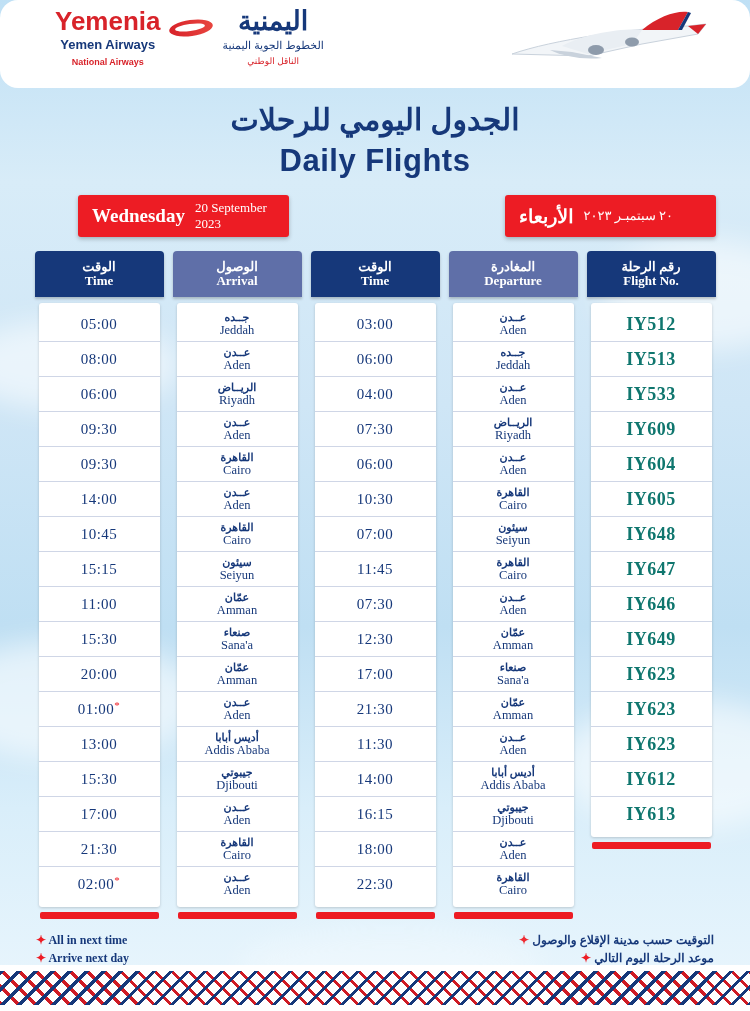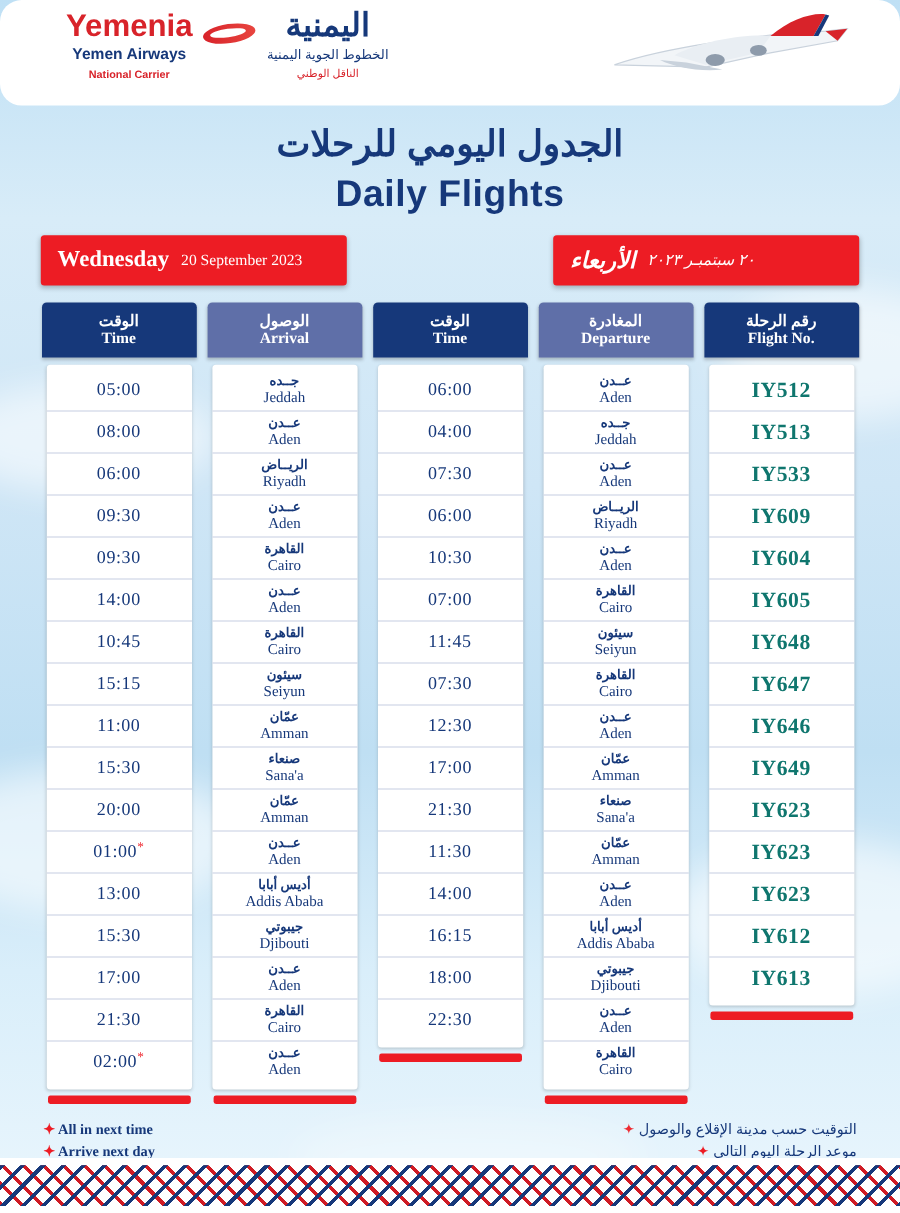--- a/index.html
+++ b/index.html
@@ -20,46 +20,46 @@
   .logo-ar-sub{font-family:"Liberation Sans",sans-serif;color:#16387a;font-size:11px;direction:rtl;margin-top:4px;}
   .logo-ar-nat{font-family:"Liberation Sans",sans-serif;color:#d8232a;font-size:9px;direction:rtl;margin-top:4px;text-align:center;}
   .swoosh{width:46px;height:30px;position:relative;margin-top:4px;}
   .swoosh:before{content:"";position:absolute;left:0;top:8px;width:44px;height:16px;border-radius:50%;
      background:linear-gradient(90deg,#d8232a,#e8453f);transform:rotate(-8deg);}
   .swoosh:after{content:"";position:absolute;left:6px;top:12px;width:30px;height:7px;border-radius:50%;background:#ffffff;transform:rotate(-8deg);}
   .plane{position:absolute;right:28px;top:10px;width:230px;height:70px;}
   .title-ar{text-align:center;color:#16387a;font-family:"Liberation Sans",sans-serif;font-weight:bold;font-size:30px;margin-top:14px;direction:rtl;}
   .title-en{text-align:center;color:#16387a;font-family:"Liberation Sans",sans-serif;font-weight:bold;font-size:31px;margin-top:6px;letter-spacing:.5px;}
   .dateband{display:flex;justify-content:space-between;margin:16px 34px 0 34px;}
-  .datebox{background:#ed1c24;color:#fff;width:255px;height:42px;border-radius:3px;position:relative;
-     box-shadow:0 2px 4px rgba(0,0,0,.25);}
+  .datebox{background:#ed1c24;color:#fff;width:211px;height:42px;border-radius:3px;position:relative;
+     box-shadow:0 2px 4px rgba(0,0,0,.25);margin-left:44px;}
   .datebox .inner{position:absolute;inset:0;display:flex;align-items:center;gap:10px;padding:0 14px;}
   .dow{font-weight:bold;font-size:19px;}
   .dstr{font-size:13px;}
-  .datebox.ar .inner{flex-direction:row-reverse;direction:rtl;font-style:italic;}
+  .datebox.ar .inner{flex-direction:row-reverse;direction:rtl;}
   .tablewrap{display:flex;justify-content:center;gap:9px;margin-top:14px;}
   .col{width:129px;display:flex;flex-direction:column;align-items:center;position:relative;}
   .colhead{width:129px;height:46px;border-radius:4px 4px 0 0;color:#fff;display:flex;flex-direction:column;
      align-items:center;justify-content:center;line-height:1.05;box-shadow:0 2px 3px rgba(0,0,0,.22);}
   .colhead .ar{font-family:"Liberation Sans",sans-serif;font-size:13px;font-weight:bold;direction:rtl;letter-spacing:1px;}
   .colhead .en{font-size:13px;font-weight:bold;}
   .cells{width:121px;background:#ffffff;margin-top:6px;border-radius:3px;box-shadow:0 1px 3px rgba(0,0,0,.18);
      display:flex;flex-direction:column;padding:4px 0 6px 0;}
   .cell{height:34px;display:flex;flex-direction:column;align-items:center;justify-content:center;
      border-bottom:1px solid #cfd6e6;position:relative;}
   .cell:last-child{border-bottom:none;}
   .cell .ar{font-family:Liberation Serif, serif;font-size:11px;color:#16387a;font-weight:bold;direction:rtl;line-height:1.1;letter-spacing:1px;}
   .cell .en{font-size:12.5px;color:#16387a;line-height:1.15;}
   .cell .time{font-size:15px;color:#16387a;letter-spacing:.5px;}
   .cell .flight{font-size:18px;color:#0f766e;font-weight:bold;letter-spacing:.5px;}
   .star{color:#ed1c24;font-size:11px;position:relative;top:-5px;}
   .footbar{width:119px;height:7px;background:#ed1c24;border-radius:2px;margin-top:5px;}
   .foot{display:flex;justify-content:space-between;margin:12px 36px 0 36px;align-items:flex-start;}
   .notes-en{color:#16387a;font-size:12px;font-weight:bold;line-height:1.5;}
-  .notes-ar{color:#16387a;font-size:12px;font-weight:normal;line-height:1.5;direction:rtl;text-align:right;font-family:"Liberation Sans",sans-serif;}
+  .notes-ar{color:#16387a;font-size:12px;font-weight:bold;line-height:1.5;direction:rtl;text-align:right;font-family:"Liberation Sans",sans-serif;}
   .redstar{color:#ed1c24;}
   .contact{margin:8px 24px 0 24px;background:#ffffff;border-radius:4px;height:26px;display:flex;
       align-items:center;justify-content:center;gap:8px;box-shadow:0 1px 2px rgba(0,0,0,.15);}
   .contact .txt{color:#16387a;font-size:12.5px;font-family:"Liberation Sans",sans-serif;}
   .sicon{width:14px;height:14px;border-radius:3px;background:#16387a;display:inline-block;position:relative;}
   .sicon.fb{border-radius:3px;}
   .pattern{position:absolute;left:0;bottom:0;width:750px;height:46px;background:#ffffff;}
   .zig{position:absolute;left:0;right:0;top:6px;height:34px;
      background-image:
       repeating-linear-gradient(135deg,#16387a 0 3px,transparent 3px 12px),
@@ -75,21 +75,21 @@
   <div class="cloud" style="left:-60px;top:640px;width:260px;height:120px;"></div>
   <div class="cloud" style="left:560px;top:700px;width:250px;height:130px;"></div>
   <div class="cloud" style="left:240px;top:930px;width:300px;height:70px;opacity:.5"></div>
 </div>
 
 <div class="header">
   <div class="logo">
     <div style="display:flex;flex-direction:column;align-items:center;">
       <div class="logo-text-en">Yemenia</div>
       <div class="logo-sub">Yemen Airways</div>
-      <div class="logo-nat">National Carrier</div>
+      <div class="logo-nat">National Airways</div>
     </div>
     <div class="swoosh"></div>
     <div style="display:flex;flex-direction:column;align-items:center;">
       <div class="logo-ar">اليمنية</div>
       <div class="logo-ar-sub">الخطوط الجوية اليمنية</div>
       <div class="logo-ar-nat">الناقل الوطني</div>
     </div>
   </div>
 
   <svg class="plane" viewBox="0 0 230 70">
@@ -260,20 +260,23 @@
       </div>
       <div class="footbar"></div>
     </div>
     <div class="col">
       <div class="colhead" style="background: rgb(22, 56, 122);">
         <div class="ar">الوقت</div>
         <div class="en">Time</div>
       </div>
       <div class="cells">
         <div class="cell">
+          <div class="time">03:00</div>
+        </div>
+        <div class="cell">
           <div class="time">06:00</div>
         </div>
         <div class="cell">
           <div class="time">04:00</div>
         </div>
         <div class="cell">
           <div class="time">07:30</div>
         </div>
         <div class="cell">
           <div class="time">06:00</div>

